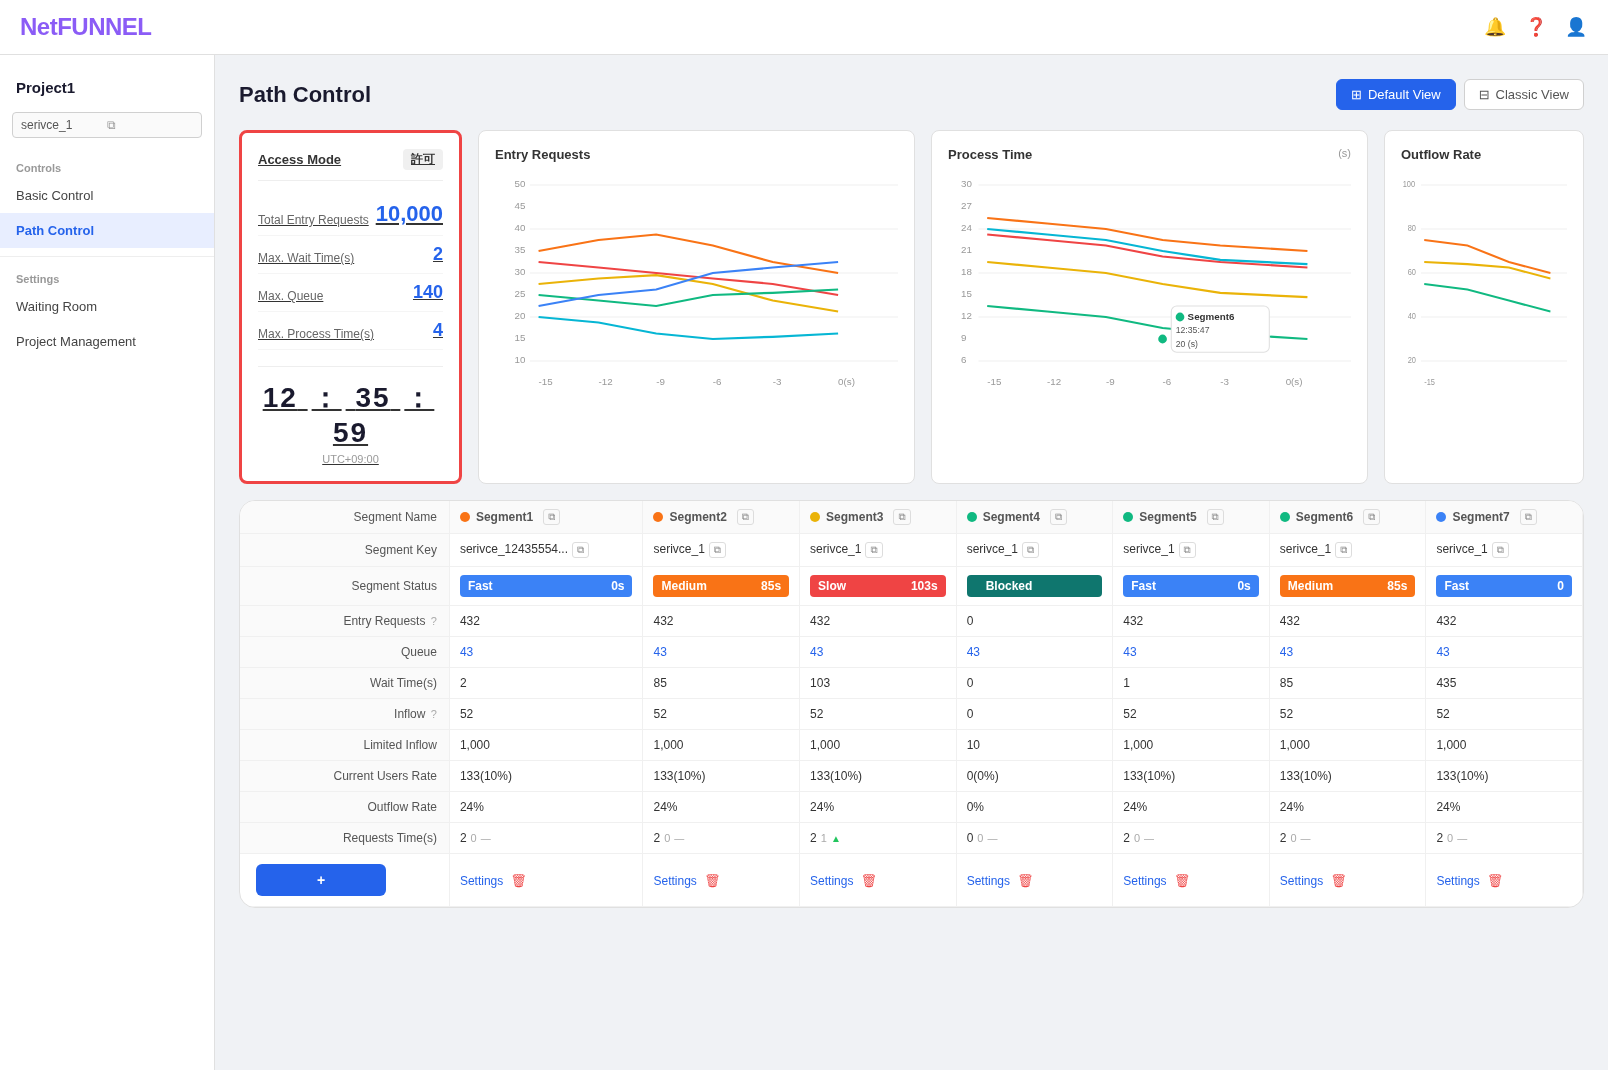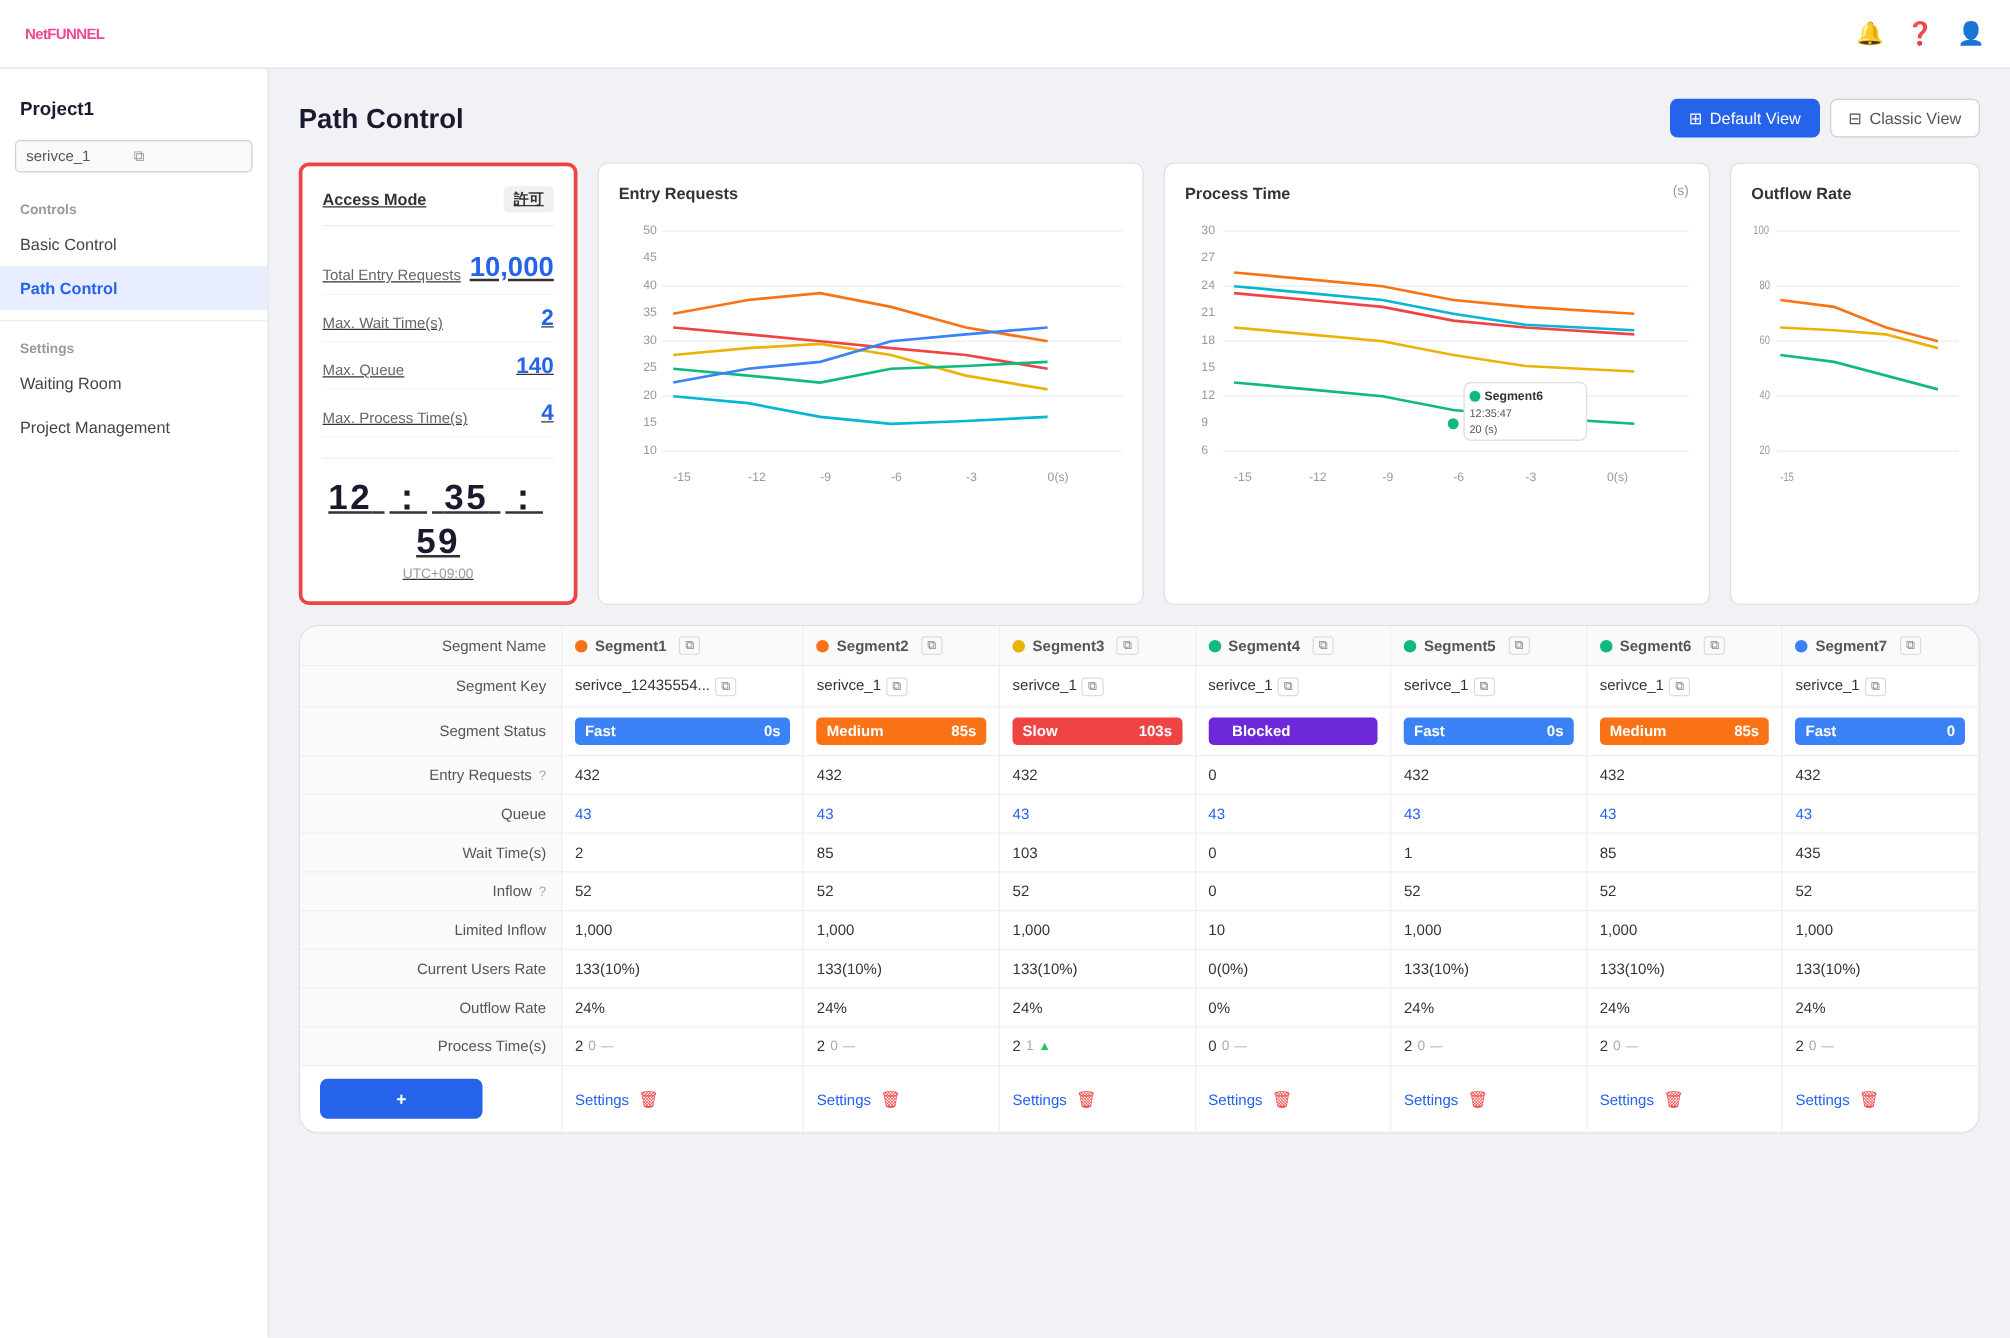--- a/index.html
+++ b/index.html
@@ -1,20 +1,20 @@
 <!DOCTYPE html>
 <html><head>
   <meta charset="utf-8">
   <style>
     * { box-sizing: border-box; margin: 0; padding: 0; }
     body { font-family: -apple-system, BlinkMacSystemFont, 'Segoe UI', sans-serif; font-size: 13px; background: #f0f2f5; color: #333; }
 
     
     .top-nav { display: flex; align-items: center; background: #fff; border-bottom: 1px solid #e0e0e0; height: 55px; padding: 0 20px; gap: 30px; position: fixed; top: 0; left: 0; right: 0; z-index: 100; }
-    .logo { font-weight: 900; font-size: 12px; color: #ec4899; letter-spacing: -0.5px; }
+    .logo { font-weight: 900; font-size: 24px; color: #8b5cf6; letter-spacing: -0.5px; }
     .nav-items { display: flex; gap: 0; }
     .nav-item { padding: 0 18px; height: 55px; display: flex; align-items: center; cursor: pointer; font-size: 14px; color: #555; text-decoration: none; position: relative; }
     .nav-item.active { color: #2563eb; border-bottom: 3px solid #2563eb; font-weight: 600; }
     .nav-item .dropdown-arrow { font-size: 10px; margin-left: 4px; }
     .nav-right { margin-left: auto; display: flex; align-items: center; gap: 18px; color: #666; }
     .nav-right span { cursor: pointer; font-size: 18px; }
 
     
     .sidebar { position: fixed; top: 55px; left: 0; width: 215px; height: calc(100vh - 55px); background: #fff; border-right: 1px solid #e0e0e0; padding: 16px 0; overflow-y: auto; }
     .sidebar-project { padding: 8px 16px 16px; font-weight: 700; font-size: 15px; color: #1a1a2e; }
@@ -64,21 +64,21 @@
     th { background: #fafafa; font-weight: 600; color: #555; text-align: left; border-right: 1px solid #f0f0f0; }
     td { border-right: 1px solid #f0f0f0; }
     .row-label { font-size: 12px; color: #555; font-weight: 500; text-align: right; padding-right: 12px; }
     .seg-header { display: flex; align-items: center; gap: 6px; }
     .seg-dot { width: 10px; height: 10px; border-radius: 50%; flex-shrink: 0; }
     .copy-btn { background: none; border: 1px solid #ddd; border-radius: 3px; padding: 1px 4px; font-size: 10px; cursor: pointer; color: #888; margin-left: 4px; }
     .status-badge { display: inline-flex; align-items: center; justify-content: space-between; width: 100%; padding: 4px 8px; border-radius: 4px; color: #fff; font-weight: 600; font-size: 12px; }
     .status-fast { background: #3b82f6; }
     .status-medium { background: #f97316; }
     .status-slow { background: #ef4444; }
-    .status-blocked { background: #6d28d9; padding-left: 19px; }
+    .status-blocked { background: #0f766e; padding-left: 19px; }
     .queue-link { color: #2563eb; cursor: pointer; }
     .settings-btn { color: #2563eb; cursor: pointer; background: none; border: none; font-size: 12px; padding: 0; }
     .delete-btn { color: #ef4444; cursor: pointer; background: none; border: none; font-size: 13px; padding: 0 4px; }
     .add-btn { background: #2563eb; color: #fff; border: none; border-radius: 6px; padding: 8px 20px; cursor: pointer; font-size: 14px; font-weight: 600; width: 130px; }
     .add-cell { padding: 10px 16px; }
     .info-icon { color: #aaa; font-size: 11px; margin-left: 2px; cursor: pointer; }
     .process-time-cell { display: flex; align-items: center; gap: 4px; }
     .trend-up { color: #22c55e; font-size: 10px; }
     .trend-neutral { color: #aaa; font-size: 10px; }
     .trend-val { font-size: 11px; color: #aaa; }
@@ -461,21 +461,21 @@
           <td>24%</td>
           <td>24%</td>
           <td>24%</td>
           <td>0%</td>
           <td>24%</td>
           <td>24%</td>
           <td>24%</td>
         </tr>
 
         <tr>
-          <th class="row-label">Process Time(s)</th>
+          <th class="row-label">Requests Time(s)</th>
           <td>
               <div class="process-time-cell">
                 <span>2</span>
                 <span class="trend-val">0</span>
                 <span class="trend-neutral">—</span>
               </div>
             </td>
           <td>
               <div class="process-time-cell">
                 <span>2</span>

